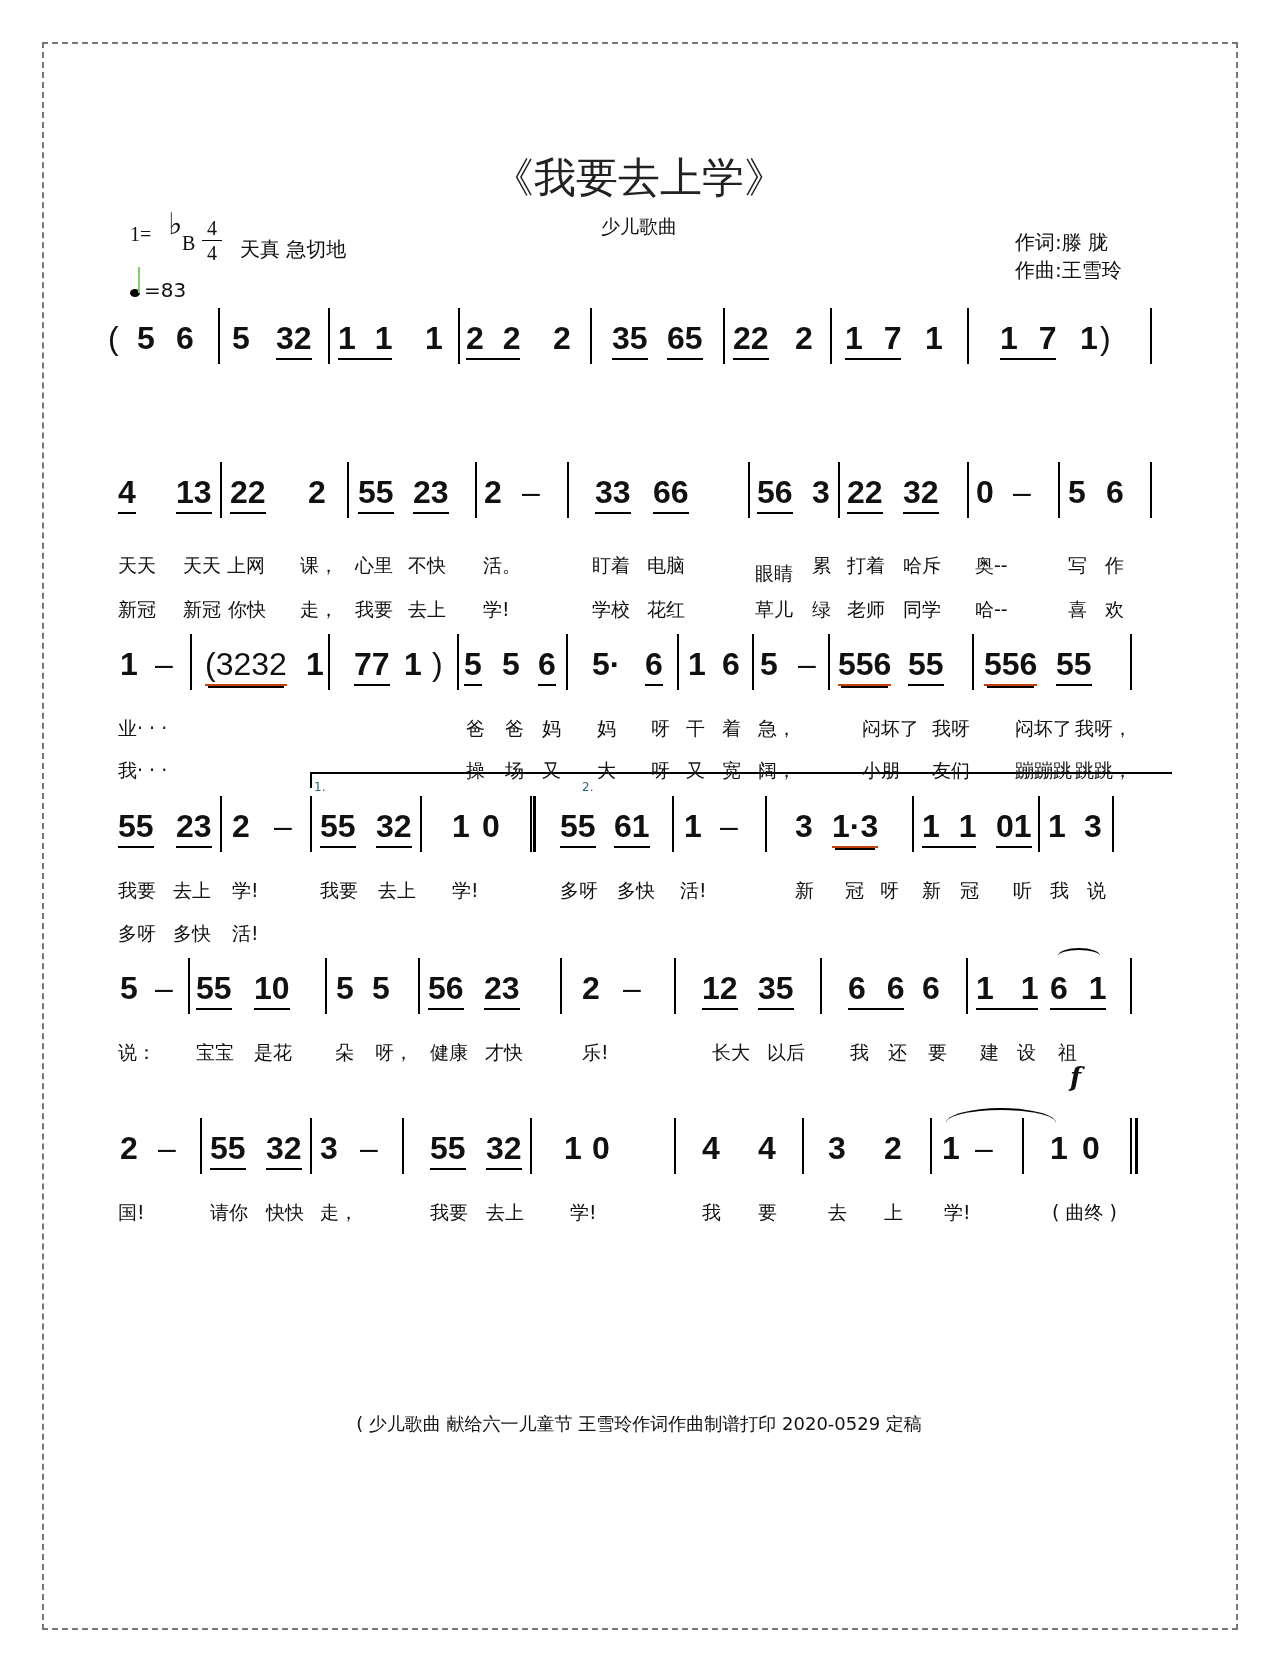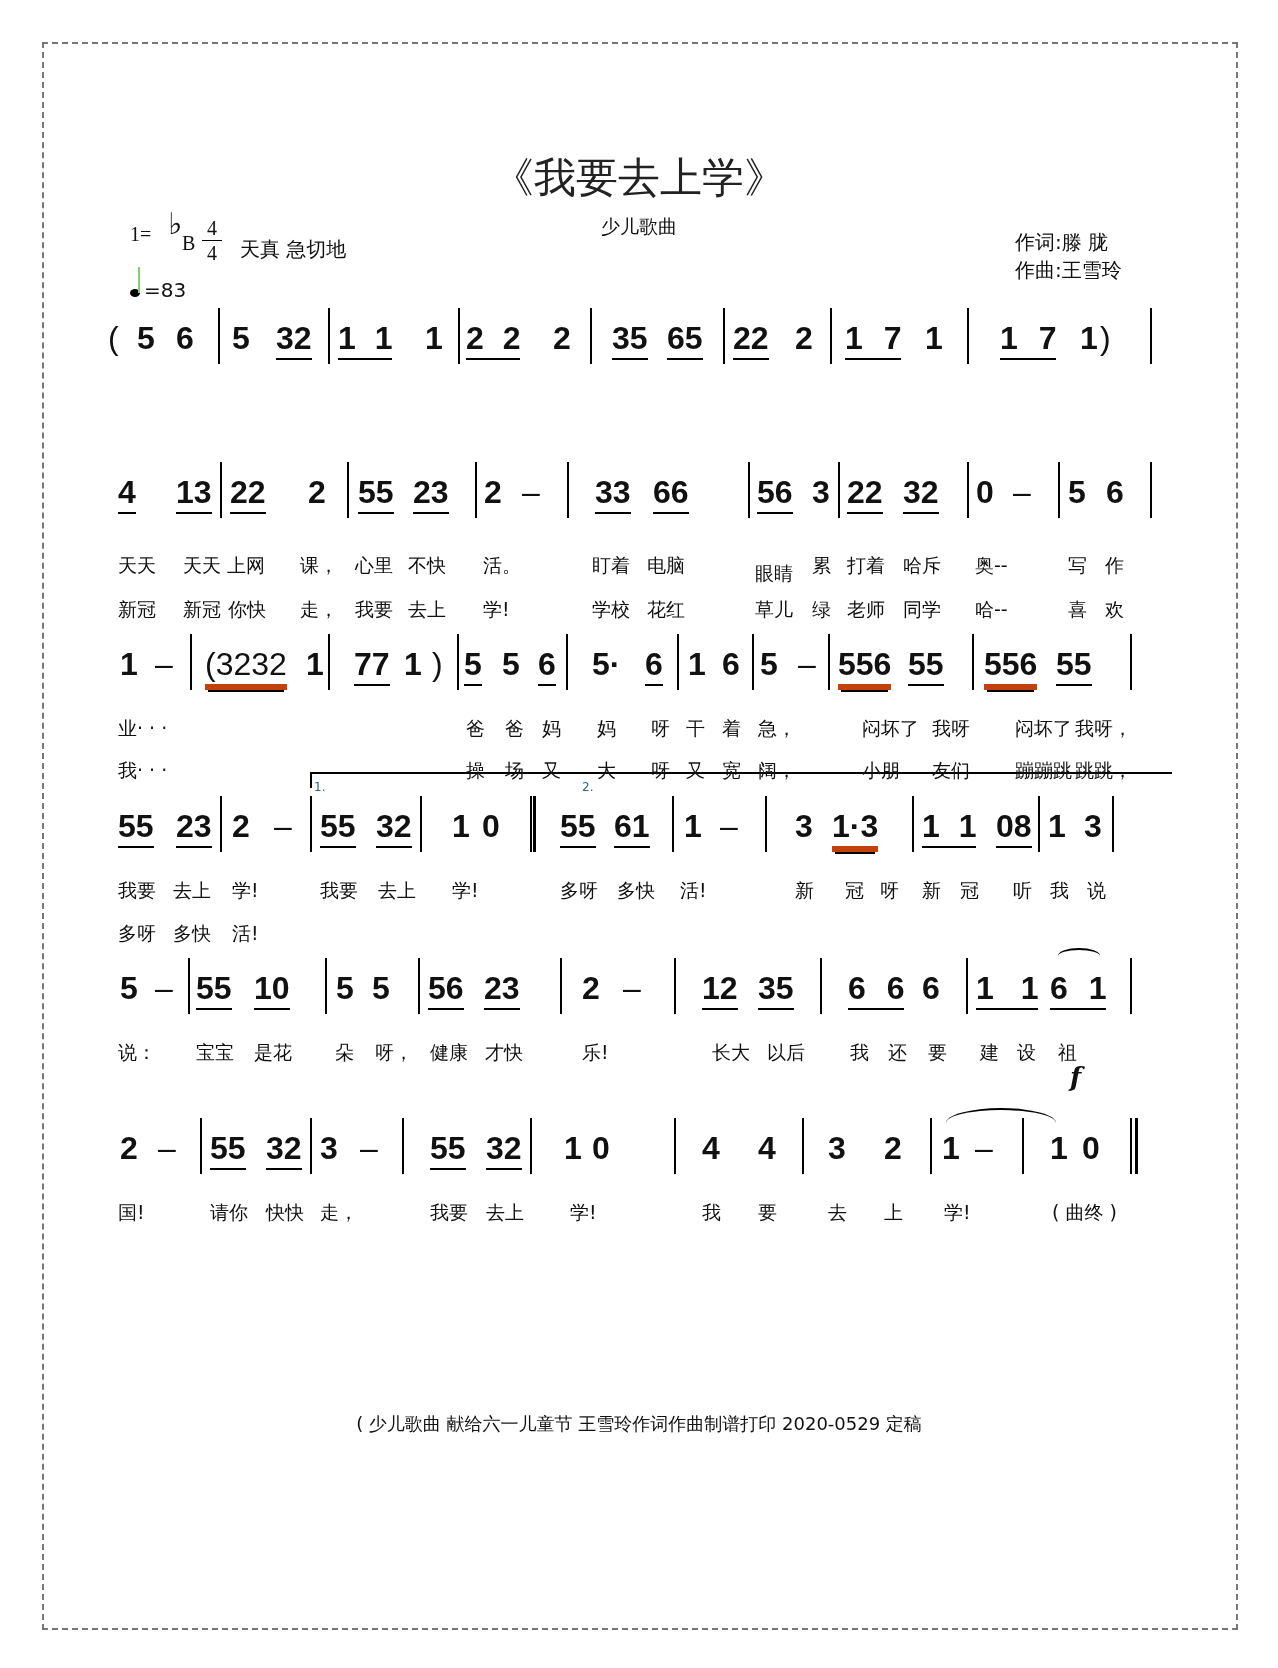--- a/index.html
+++ b/index.html
@@ -21,21 +21,21 @@
   .tempo { position:absolute; left:0; top:56px; font-size:20px; white-space:nowrap; }
   .tempo .note { display:inline-block; width:10px; height:8px; background:#000; border-radius:50%;
          position:relative; margin-right:4px; }
   .tempo .note::after { content:""; position:absolute; right:0; bottom:4px; width:2px; height:26px; background:#7fd16c; }
   .credits { position:absolute; left:1015px; top:228px; font-size:20px; line-height:28px; }
 
   .row { position:absolute; left:0; height:60px; width:1278px; }
   .tok { position:absolute; font-family:"Liberation Sans",sans-serif; font-weight:bold; font-size:32px;
          line-height:40px; top:0; white-space:nowrap; }
   .tok.ul1 { border-bottom:2px solid #000; }
-  .tok.ul2 { border-bottom:6px solid #c2410c; box-shadow:0 5px 0 -3px #000; }
+  .tok.ul2 { border-bottom:2px solid #c2410c; box-shadow:0 5px 0 -3px #000; }
   .bar { position:absolute; width:2px; background:#000; top:-10px; height:56px; }
   .bar.dbl { width:6px; border-left:2px solid #000; border-right:3px solid #000; background:transparent; box-sizing:border-box; }
   .lyric { position:absolute; font-size:19px; white-space:nowrap; font-family:"DejaVu Sans",sans-serif; }
   .slur { position:absolute; border-top:2px solid #000; border-radius:50% 50% 0 0; }
   .volta { position:absolute; border-top:2px solid #000; border-left:2px solid #000; height:14px; }
   .volta-label { position:absolute; font-size:12px; color:#2a6a7a; }
   .dyn { position:absolute; font-family:"DejaVu Serif",serif; font-style:italic; font-weight:bold; font-size:26px; }
   .footer { position:absolute; left:0; width:1278px; top:1412px; text-align:center; font-size:18px; }
 </style>
 </head>
@@ -241,21 +241,21 @@
   <span class="tok ul1" style="left:560px">55</span>
   <span class="tok ul1" style="left:614px">61</span>
   <div class="bar" style="left:672px"></div>
   <span class="tok" style="left:684px">1</span>
   <span class="tok" style="left:720px;font-weight:normal">–</span>
   <div class="bar" style="left:765px"></div>
   <span class="tok" style="left:795px">3</span>
   <span class="tok ul2" style="left:832px">1·3</span>
   <div class="bar" style="left:912px"></div>
   <span class="tok ul1" style="left:922px;word-spacing:10px">1 1</span>
-  <span class="tok ul1" style="left:996px">08</span>
+  <span class="tok ul1" style="left:996px">01</span>
   <div class="bar" style="left:1038px"></div>
   <span class="tok" style="left:1048px">1</span>
   <span class="tok" style="left:1084px">3</span>
   <div class="bar" style="left:1112px"></div>
 </div>
 <div>
   <span class="lyric" style="left:118px;top:878px">我要</span>
   <span class="lyric" style="left:173px;top:878px">去上</span>
   <span class="lyric" style="left:232px;top:878px">学!</span>
   <span class="lyric" style="left:320px;top:878px">我要</span>

